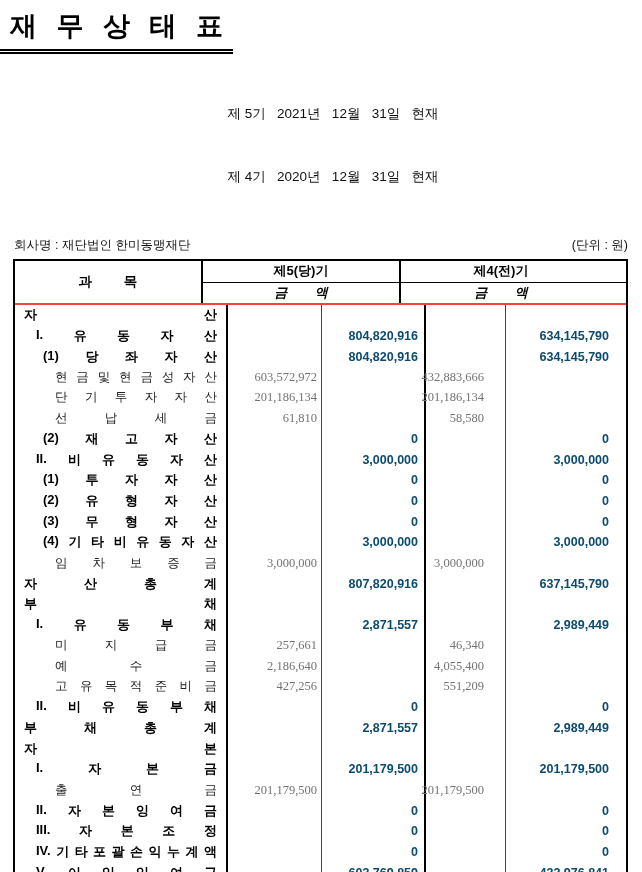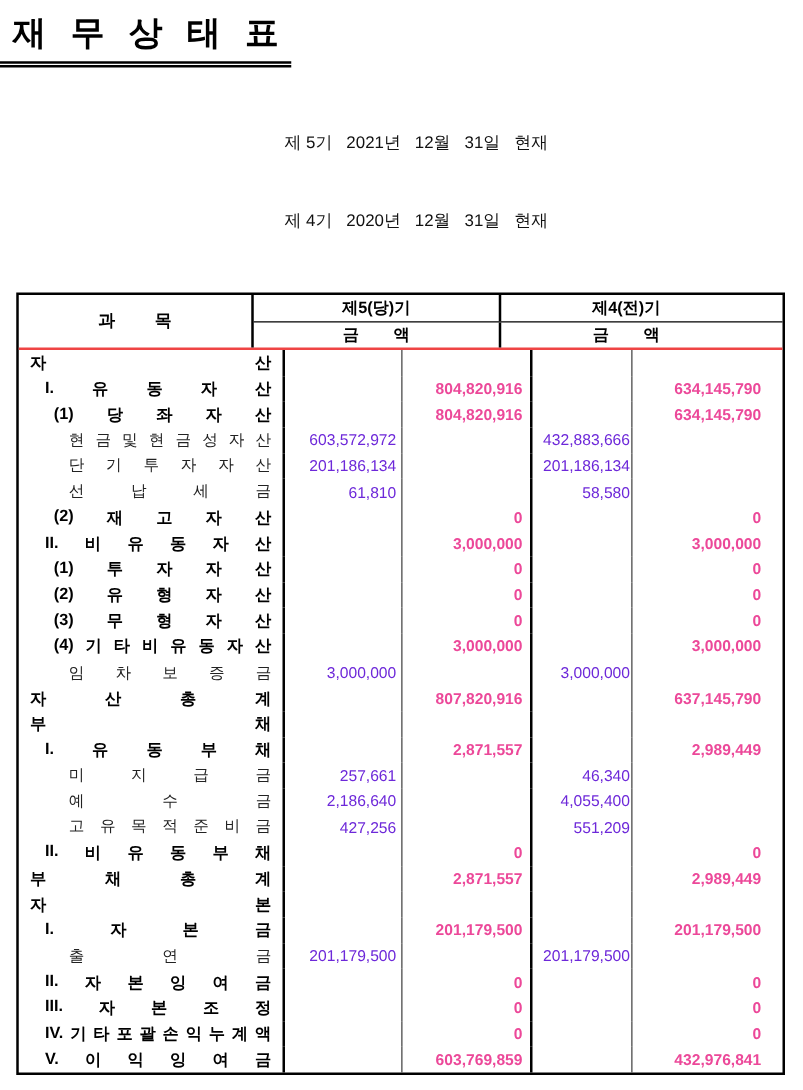--- a/index.html
+++ b/index.html
@@ -20,58 +20,62 @@
   
   .fin-table{margin:5px 13px 0;width:615px;box-sizing:border-box;
              border:2px solid #000;}
   .header{display:flex;border-bottom:2px solid #ef4444;}
   .acct-h{width:213px;box-sizing:border-box;border-right:2px solid #000;
           display:flex;align-items:center;justify-content:center;
           font-weight:bold;font-size:13.5px;letter-spacing:14px;
           text-indent:14px;}
   .hright{width:480px;display:flex;flex-direction:column;}
   .hr1{display:flex;height:21px;border-bottom:1px solid #000;}
-  .hr2{display:flex;height:20px;}
+  .hr2{display:flex;height:20px;font-style:italic;}
   .hcell{box-sizing:border-box;text-align:center;font-weight:bold;
          font-size:13px;line-height:20px;}
   .p5,.a5{width:198px;border-right:2px solid #000;}
   .p4,.a4{width:200px;}
   .a5,.a4{letter-spacing:12px;text-indent:12px;}
 
   
   .row{display:flex;height:20.65px;}
   .cell{box-sizing:border-box;height:100%;display:flex;align-items:center;}
   .acct{width:213px;border-right:2px solid #000;padding-right:9px;}
   .ind0{padding-left:9px}.ind1{padding-left:21px}
   .ind2{padding-left:28px}.ind3{padding-left:40px}
   .label{flex:1;display:flex;justify-content:space-between;
          font-size:12.5px;color:#222;}
   .label.b{font-weight:bold;font-size:13px;color:#000;}
   .num{justify-content:flex-end;font-size:12.5px;}
   .d5{width:94px;border-right:1px solid #444;padding-right:4px;}
   .t5{width:104px;border-right:2px solid #000;padding-right:6px;}
-  .d4{width:80px;border-right:1px solid #444;padding-right:1px;}
+  .d4{width:80px;border-right:1px solid #444;padding-right:21px;}
   .t4{width:108px;padding-right:5px;}
-  .num.detail{font-family:Liberation Sans, sans-serif;color:#6d28d9;}
-  .num.total{font-weight:bold;color:#ec4899;}
+  .num.detail{font-family:Liberation Serif, serif;color:#737373;}
+  .num.total{font-weight:bold;color:#0c4a6e;}
 </style>
 </head>
 <body>
 
 <div class="page">
 
   <div class="title-wrap">
     <h1 class="doc-title">재 무 상 태 표</h1>
   </div>
 
   <div class="periods">
     <div>제 5기   2021년   12월   31일   현재</div>
     <div>제 4기   2020년   12월   31일   현재</div>
   </div>
 
+  <div class="meta-row">
+    <span>회사명 : 재단법인 한미동맹재단</span>
+    <span>(단위 : 원)</span>
+  </div>
 
   <div class="fin-table">
     <div class="header">
       <div class="acct-h">과 목</div>
       <div class="hright">
         <div class="hr1">
           <div class="hcell p5">제5(당)기</div>
           <div class="hcell p4">제4(전)기</div>
         </div>
         <div class="hr2">

